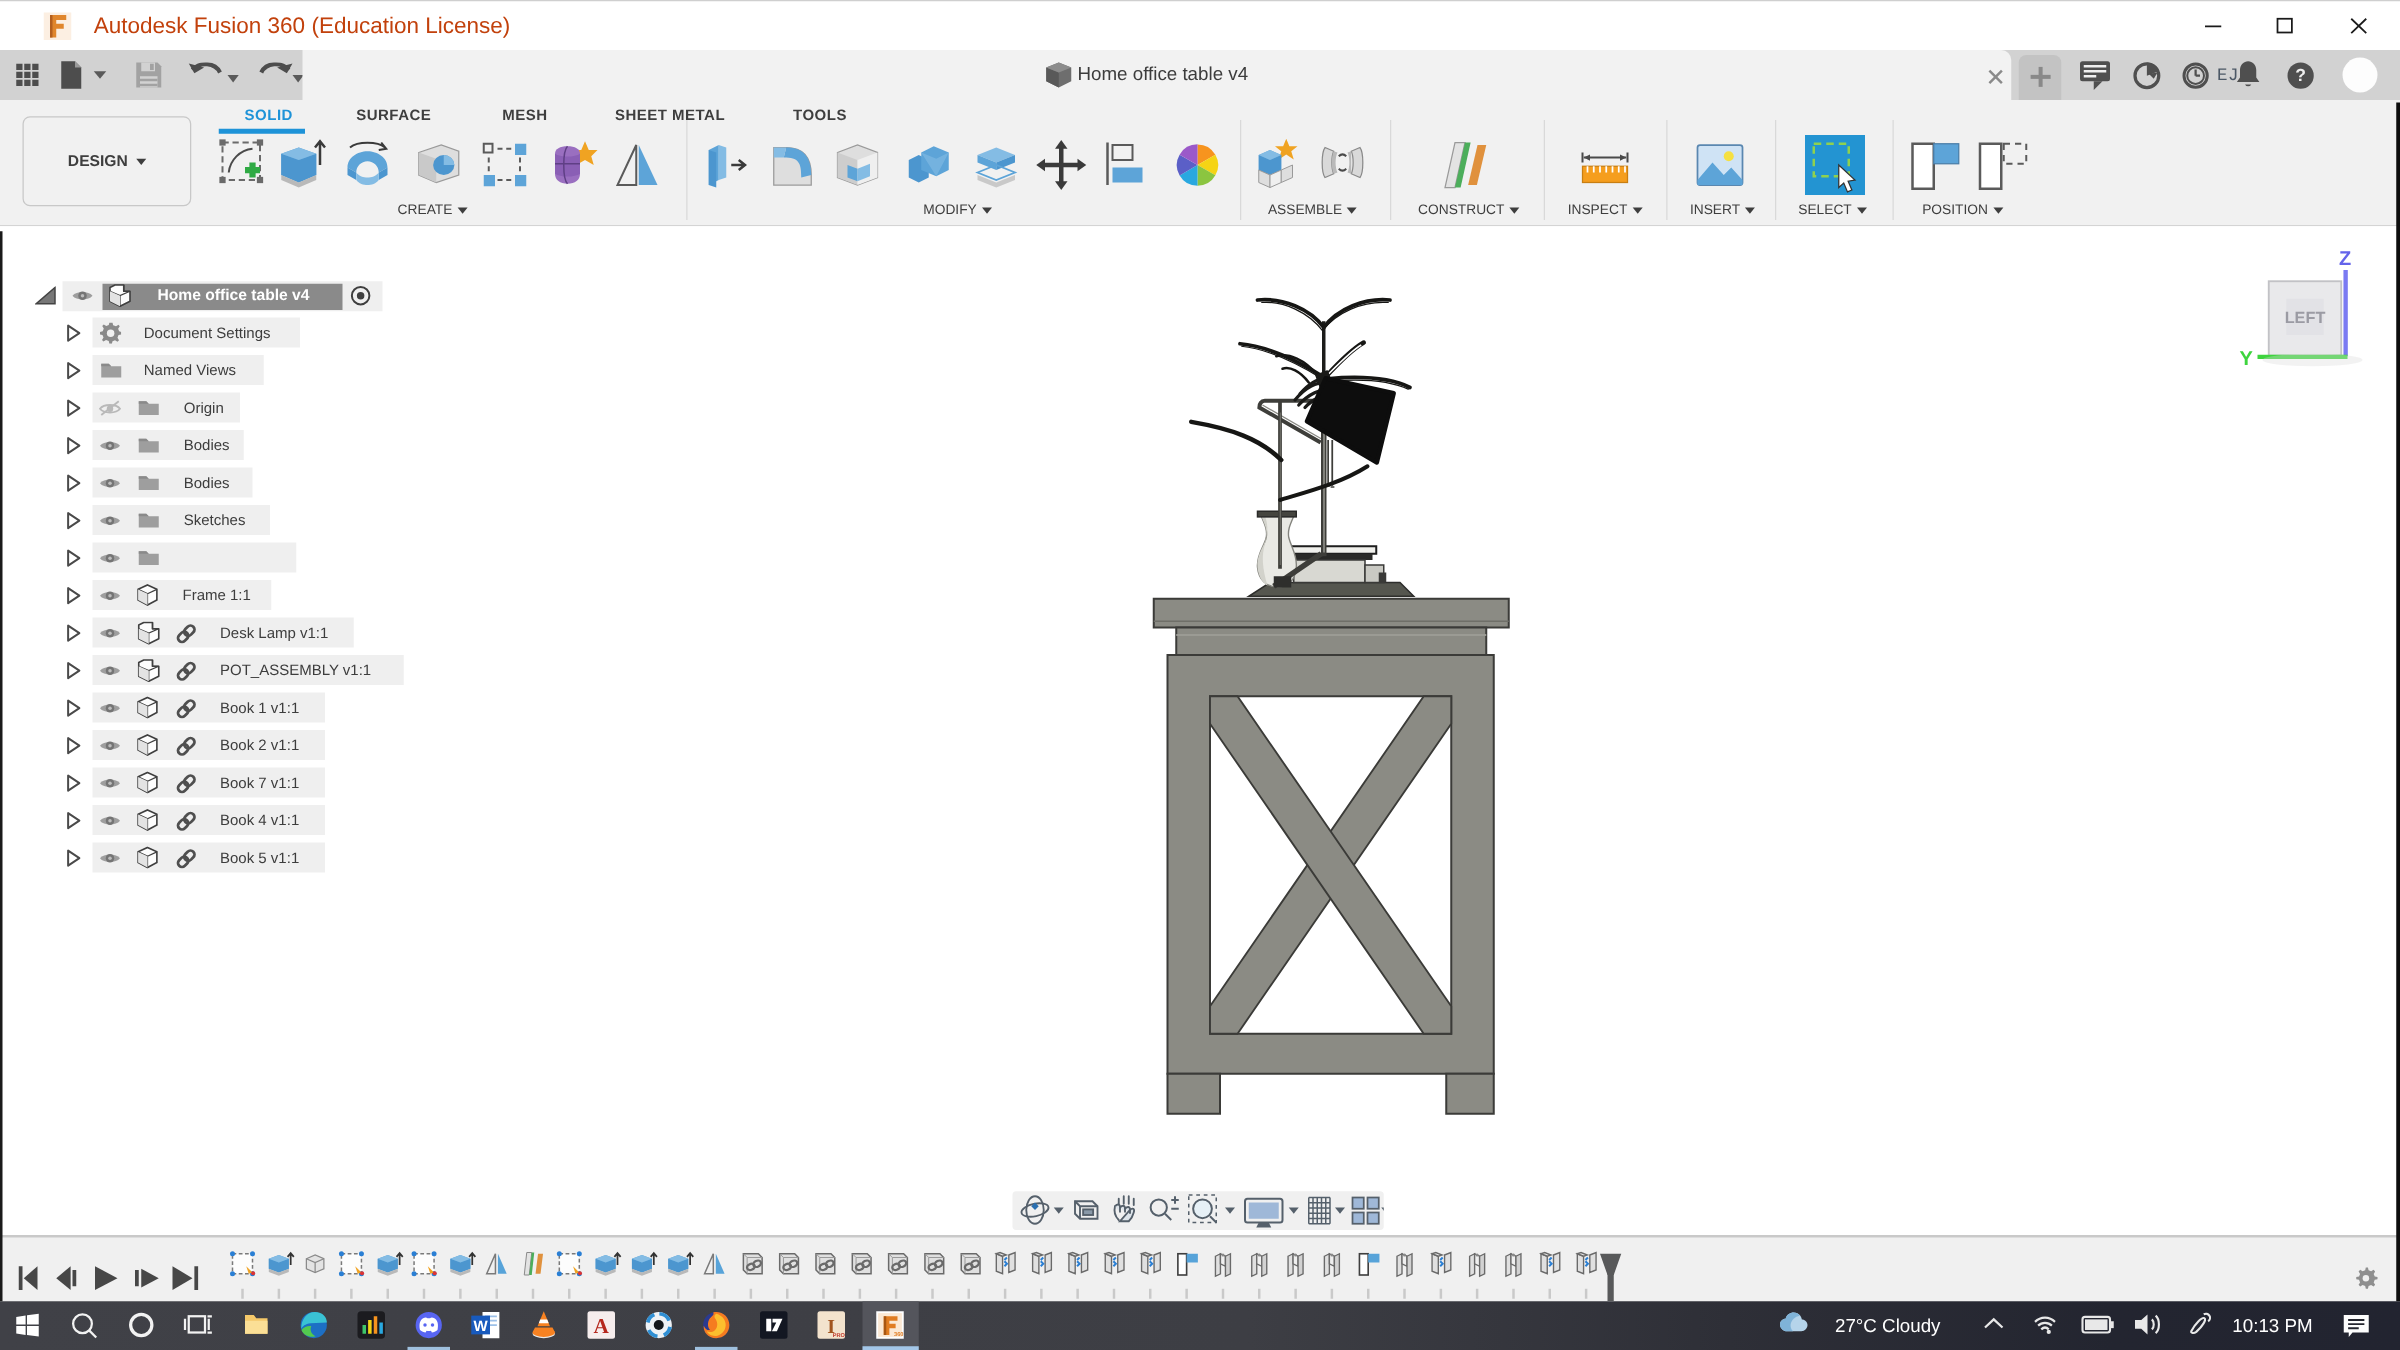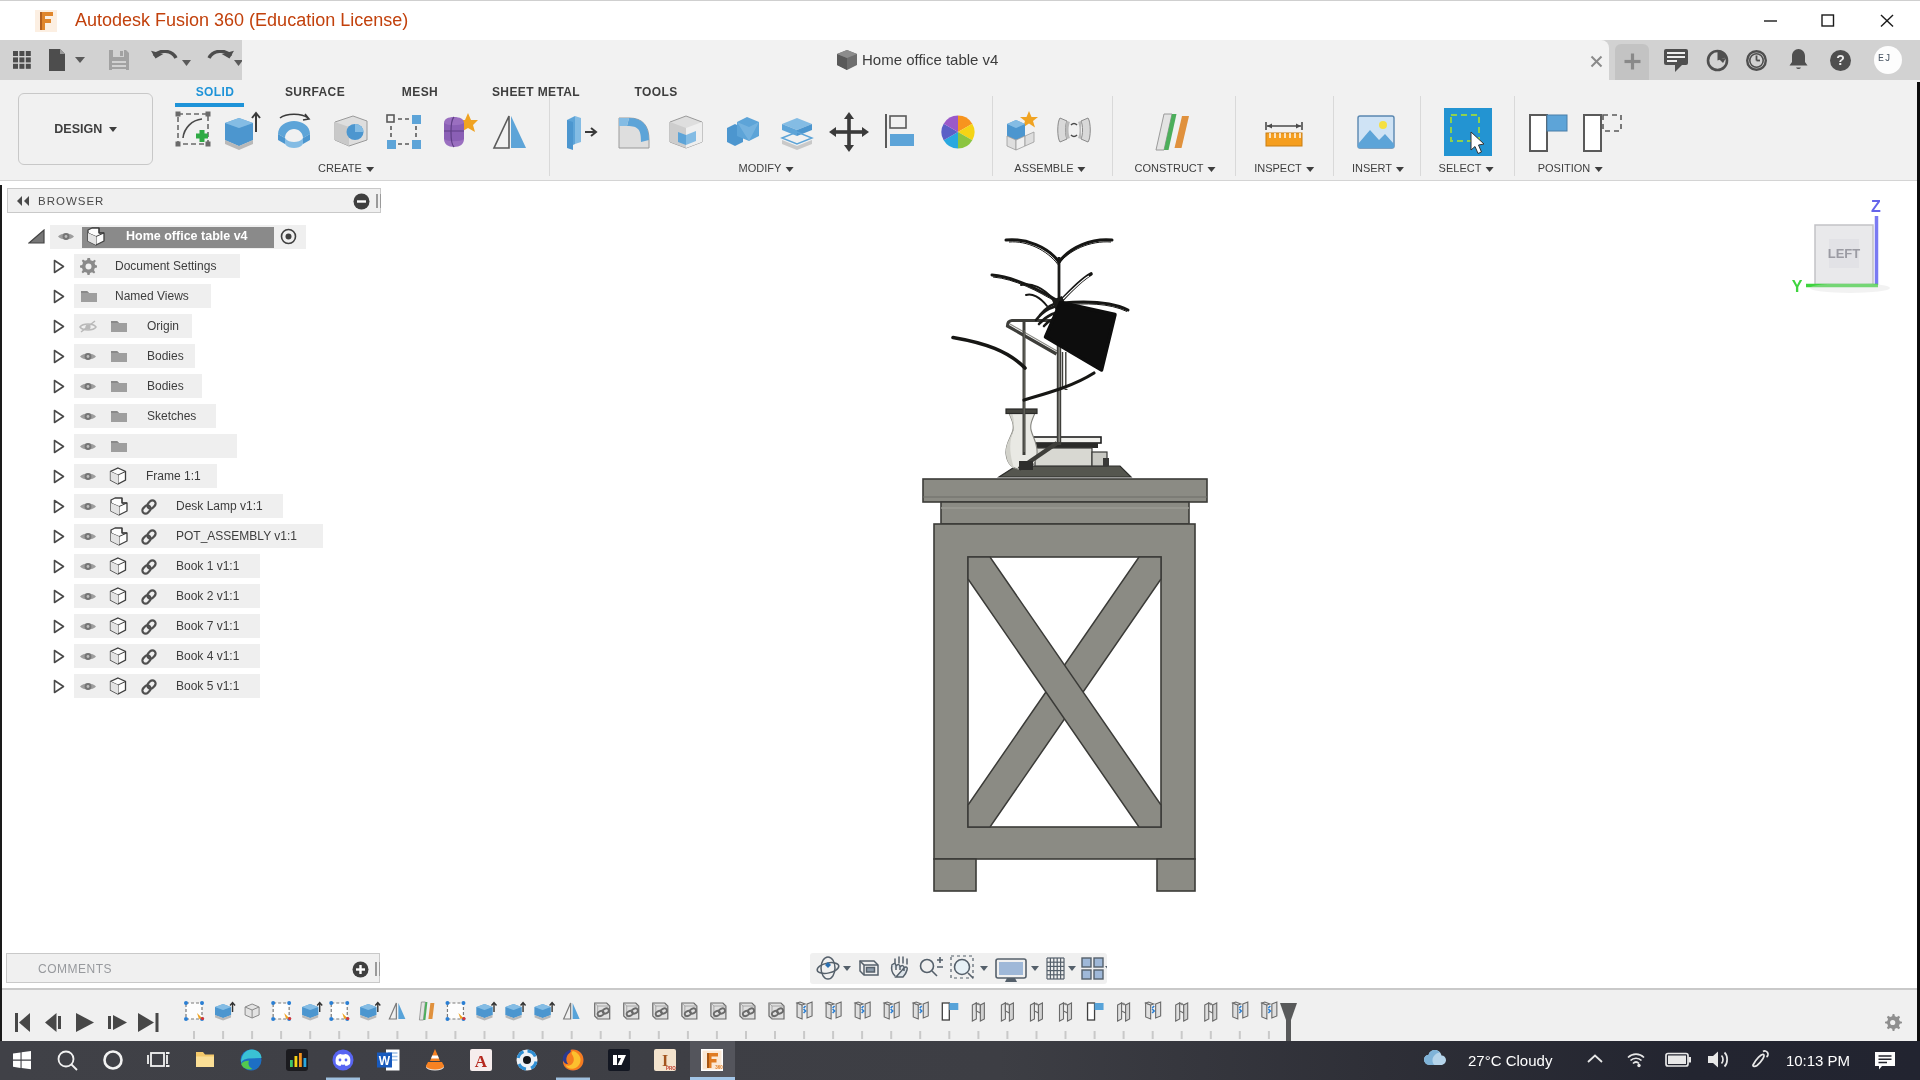--- a/index.html
+++ b/index.html
@@ -102,21 +102,21 @@
  </svg>
  <svg class="abs" style="left:1787px;top:8px" width="23" height="24" viewBox="0 0 23 24">
    <path d="M11.5 1 C8 1 5 4 5 8 L5 14 L2.5 17.5 L20.5 17.5 L18 14 L18 8 C18 4 15 1 11.5 1 Z" fill="#4f4f4f"></path>
    <path d="M9 19.5 A2.8 2.8 0 0 0 14 19.5 Z" fill="#4f4f4f"></path>
  </svg>
  <svg class="abs" style="left:1829px;top:9px" width="23" height="23" viewBox="0 0 23 23">
    <circle cx="11.5" cy="11.5" r="10.5" fill="#4f4f4f"></circle>
    <text x="11.5" y="16.2" font-size="14" font-weight="bold" fill="#efefef" text-anchor="middle" font-family="Liberation Sans,sans-serif">?</text>
  </svg>
  <div class="abs" style="left:1874px;top:6px;width:28px;height:28px;border-radius:50%;background:#fdfdfd;"></div>
- <div class="abs" style="left:1875px;top:13px;width:19px;text-align:center;font-size:10px;color:#4c5866;letter-spacing:.5px;font-family:'Liberation Mono',monospace;">EJ</div>
+ <div class="abs" style="left:1773px;top:13px;width:19px;text-align:center;font-size:14px;color:#4c5866;letter-spacing:.5px;font-family:'Liberation Mono',monospace;">EJ</div>
 </div>
 <div id="ribbon">
 <div class="rtab" style="left:215px;transform:translateX(-50%);color:#1e93d8;">SOLID</div>
 <div class="rtab" style="left:315px;transform:translateX(-50%);color:#3e3e3e;">SURFACE</div>
 <div class="rtab" style="left:420px;transform:translateX(-50%);color:#3e3e3e;">MESH</div>
 <div class="rtab" style="left:536px;transform:translateX(-50%);color:#3e3e3e;">SHEET METAL</div>
 <div class="rtab" style="left:656px;transform:translateX(-50%);color:#3e3e3e;">TOOLS</div>
 <div class="abs" style="left:175px;top:23px;width:69px;height:3.5px;background:#1e93d8;"></div>
 <div class="abs" style="left:18px;top:13px;width:135px;height:72px;border:1px solid #c8c8c8;border-radius:6px;"></div>
 <div class="abs" style="left:18px;top:42px;width:135px;text-align:center;font-size:12.5px;font-weight:700;color:#3e3e3e;">DESIGN <span style="display:inline-block;width:0;height:0;border-left:4.5px solid transparent;border-right:4.5px solid transparent;border-top:5.5px solid #3e3e3e;vertical-align:middle;margin-left:3px;"></span></div>
@@ -365,33 +365,20 @@
  <rect x="1815" y="225" width="58" height="59.5" fill="#e9e9eb" stroke="#c2c2c6" stroke-width="1.5"></rect>
  <rect x="1829" y="239" width="30" height="29" fill="#e2e2e6"></rect>
  <text x="1844" y="258" font-size="13" font-weight="bold" fill="#9b9ba3" text-anchor="middle" font-family="Liberation Sans,sans-serif">LEFT</text>
  <line x1="1876.5" y1="216" x2="1876.5" y2="285" stroke="#7a7af2" stroke-width="3.5"></line>
  <line x1="1806" y1="285.5" x2="1878" y2="285.5" stroke="#3ed43e" stroke-width="3.5"></line>
  <text x="1876" y="212" font-size="16" font-weight="bold" fill="#6464ea" text-anchor="middle" font-family="Liberation Sans,sans-serif">Z</text>
  <text x="1797" y="292" font-size="16" font-weight="bold" fill="#3ed43e" text-anchor="middle" font-family="Liberation Sans,sans-serif">Y</text>
  <ellipse cx="1850" cy="288" rx="40" ry="5" fill="#dadada" opacity=".35"></ellipse>
 </g>
 </svg>
-<div class="abs" style="left:7px;top:7px;width:374px;height:25px;background:#f0f0f0;border:1px solid #c9c9c9;">
- <svg class="abs" style="left:7px;top:6px" width="16" height="12" viewBox="0 0 16 12">
-  <path d="M7 1 L2 6 L7 11 Z" fill="#4a4a4a"></path>
-        <path d="M14 1 L9 6 L14 11 Z" fill="#4a4a4a"></path>
- </svg>
- <div class="abs" style="left:30px;top:6px;font-size:11.5px;color:#4a4a4a;letter-spacing:1px;">BROWSER</div>
- <svg class="abs" style="left:345px;top:4px" width="17" height="17" viewBox="0 0 17 17">
-  <circle cx="8.5" cy="8.5" r="8" fill="#3f3f3f"></circle>
-        <rect x="4" y="7.3" width="9" height="2.4" fill="#fff"></rect>
- </svg>
- <div class="abs" style="left:368px;top:5px;width:1.5px;height:14px;background:#9a9a9a;"></div>
- <div class="abs" style="left:371.5px;top:5px;width:1.5px;height:14px;background:#9a9a9a;"></div>
-</div>
 <div class="trow" style="left:50px;top:44px;width:256px;"></div>
 <svg class="abs" style="left:28px;top:48px" width="17" height="15" viewBox="0 0 17 15">
  <path d="M1 14 L16 14 L16 1 Z" fill="#777" stroke="#444" stroke-width="1.2"></path>
 </svg>
 <svg class="abs" style="left:56px;top:48px" width="20" height="15" viewBox="0 0 20 15">
  <path d="M2 7.5 C5 3.5 15 3.5 18 7.5 C15 11.5 5 11.5 2 7.5 Z" fill="#9e9e9e"></path>
  <circle cx="10" cy="7.5" r="3.4" fill="#757575"></circle>
  <circle cx="10" cy="7.5" r="1.4" fill="#bdbdbd"></circle>
 </svg>
     <div class="abs" style="left:82px;top:46px;width:192px;height:20.5px;background:#8a8a8a;"></div>
@@ -648,30 +635,20 @@
  <path d="M1.5 4.5 L9 8 L9 17 M9 8 L16.5 4.5" fill="none" stroke="#3f3f3f" stroke-width="1"></path>
  <path d="M1.5 4.5 L9 8 L9 17 L1.5 13 Z" fill="#e3e3e3"></path>
 </svg>
     <svg class="abs" style="left:140px;top:497px" width="18" height="18" viewBox="0 0 18 18">
  <g transform="rotate(-45 9 9)" fill="none" stroke="#4f4f4f" stroke-width="2.2">
   <rect x="1" y="5.8" width="9" height="6.4" rx="3.2"></rect>
   <rect x="8" y="5.8" width="9" height="6.4" rx="3.2"></rect>
  </g>
 </svg>
     <div class="ttxt" style="left:176px;top:498px;">Book 5 v1:1</div>
-<div class="abs" style="left:6px;top:772px;width:374px;height:30px;background:#f0f0f0;border:1px solid #c9c9c9;">
- <div class="abs" style="left:31px;top:8px;font-size:12px;color:#97999d;letter-spacing:.5px;">COMMENTS</div>
- <svg class="abs" style="left:345px;top:7px" width="17" height="17" viewBox="0 0 17 17">
-  <circle cx="8.5" cy="8.5" r="8" fill="#3f3f3f"></circle>
-  <rect x="4" y="7.3" width="9" height="2.4" fill="#fff"></rect>
-        <rect x="7.3" y="4" width="2.4" height="9" fill="#fff"></rect>
- </svg>
- <div class="abs" style="left:368px;top:8px;width:1.5px;height:14px;background:#9a9a9a;"></div>
- <div class="abs" style="left:371.5px;top:8px;width:1.5px;height:14px;background:#9a9a9a;"></div>
-</div>
 <div class="abs" style="left:810px;top:772px;width:297px;height:31px;background:#f0f0f0;border-radius:3px;"></div>
 <svg class="abs" style="left:810px;top:772px" width="297" height="31" viewBox="0 0 297 31">
  <g fill="none" stroke="#55606b" stroke-width="1.5">
   <ellipse cx="18" cy="15" rx="7" ry="11"></ellipse>
   <ellipse cx="18" cy="15" rx="11" ry="5" transform="rotate(-12 18 15)"></ellipse>
  </g>
  <path d="M15 12 l3 3 l3 -3 l-3 -3 Z" fill="#2a6fb0"></path>
  <path d="M33 13 l8 0 l-4 5 Z" fill="#55606b"></path>
  <g fill="none" stroke="#55606b" stroke-width="1.5">
   <path d="M50 8 L64 8 L68 12 L68 22 L54 22 L50 18 Z"></path>

